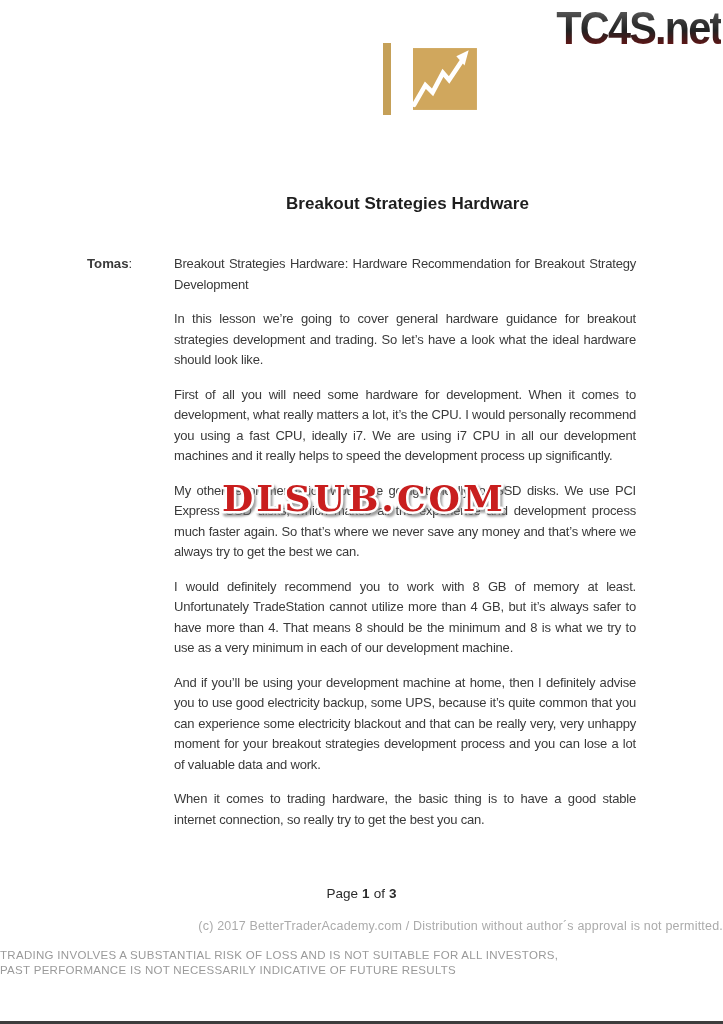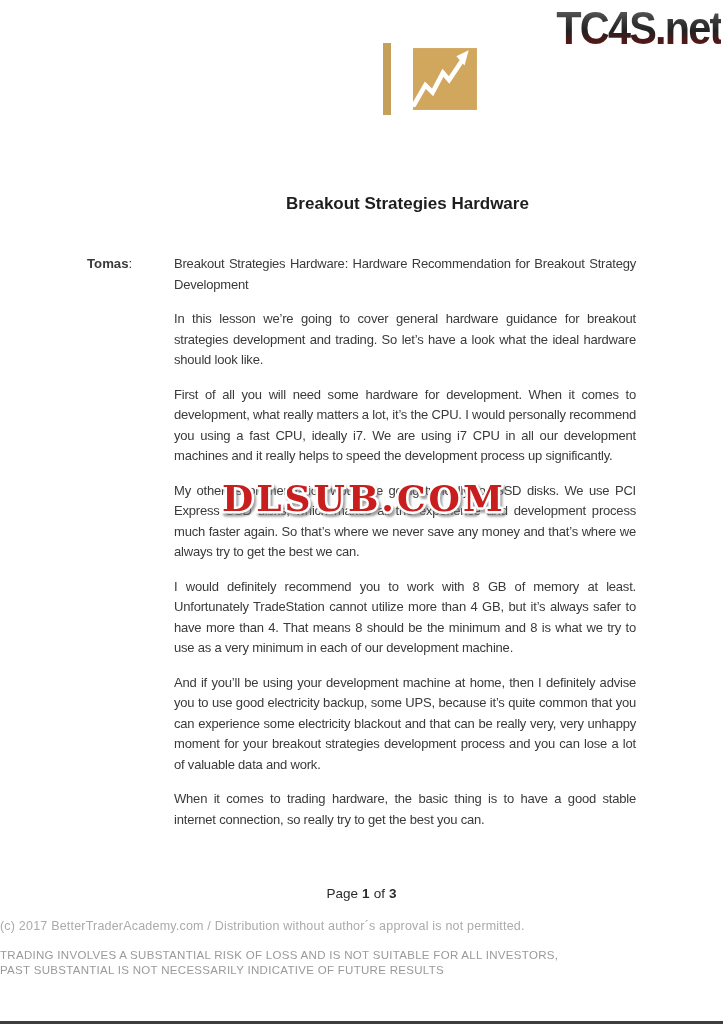--- a/index.html
+++ b/index.html
@@ -57,21 +57,21 @@
   .dlsub-wrap text{
     font-family:"DejaVu Serif",serif;font-weight:bold;font-size:36px;letter-spacing:3px;
     fill:var(--watermark-red);stroke:#ffffff;stroke-width:5px;paint-order:stroke;stroke-linejoin:round;
   }
   .dlsub-wrap svg{filter:drop-shadow(2px 3px 1px rgba(110,110,110,0.65));}
 
   
   .page-line{position:absolute;top:886px;left:0;width:100%;text-align:center;font-size:13.5px;color:#2b2b2b;}
   .page-line span + span{margin-left:4px;}
   .page-num-bold{font-weight:bold;}
-  .copyright{position:absolute;top:919px;left:0;width:100%;text-align:left;font-size:12.5px;
+  .copyright{position:absolute;top:919px;left:0;width:100%;text-align:right;font-size:12.5px;
              color:var(--gray-footer);letter-spacing:0.2px;}
   .disclaimer{position:absolute;top:948px;left:0;width:100%;text-align:left;font-size:11.5px;
               line-height:15px;color:var(--gray-disclaimer);letter-spacing:0.3px;}
 
   
   .traders-wrap{position:absolute;top:982px;right:2px;width:302px;height:42px;z-index:30;}
   .traders-wrap text{
     font-family:"DejaVu Sans",sans-serif;font-weight:bold;font-size:28px;
     fill:var(--traders-red);stroke:#ffffff;stroke-width:5px;paint-order:stroke;stroke-linejoin:round;
   }
@@ -117,18 +117,18 @@
   </div>
 
   <div class="page-line">
     <span>Page</span><span class="page-num-bold">1</span><span>of</span><span class="page-num-bold">3</span>
   </div>
 
   <div class="copyright">(c) 2017 BetterTraderAcademy.com / Distribution without author´s approval is not permitted.</div>
 
   <div class="disclaimer">
     <div>TRADING INVOLVES A SUBSTANTIAL RISK OF LOSS AND IS NOT SUITABLE FOR ALL INVESTORS,</div>
-    <div>PAST SUBSTANTIAL IS NOT NECESSARILY INDICATIVE OF FUTURE RESULTS</div>
+    <div>PAST PERFORMANCE IS NOT NECESSARILY INDICATIVE OF FUTURE RESULTS</div>
   </div>
 
 
   <div class="bottom-rule"></div>
 </div>
 
 </body></html>

